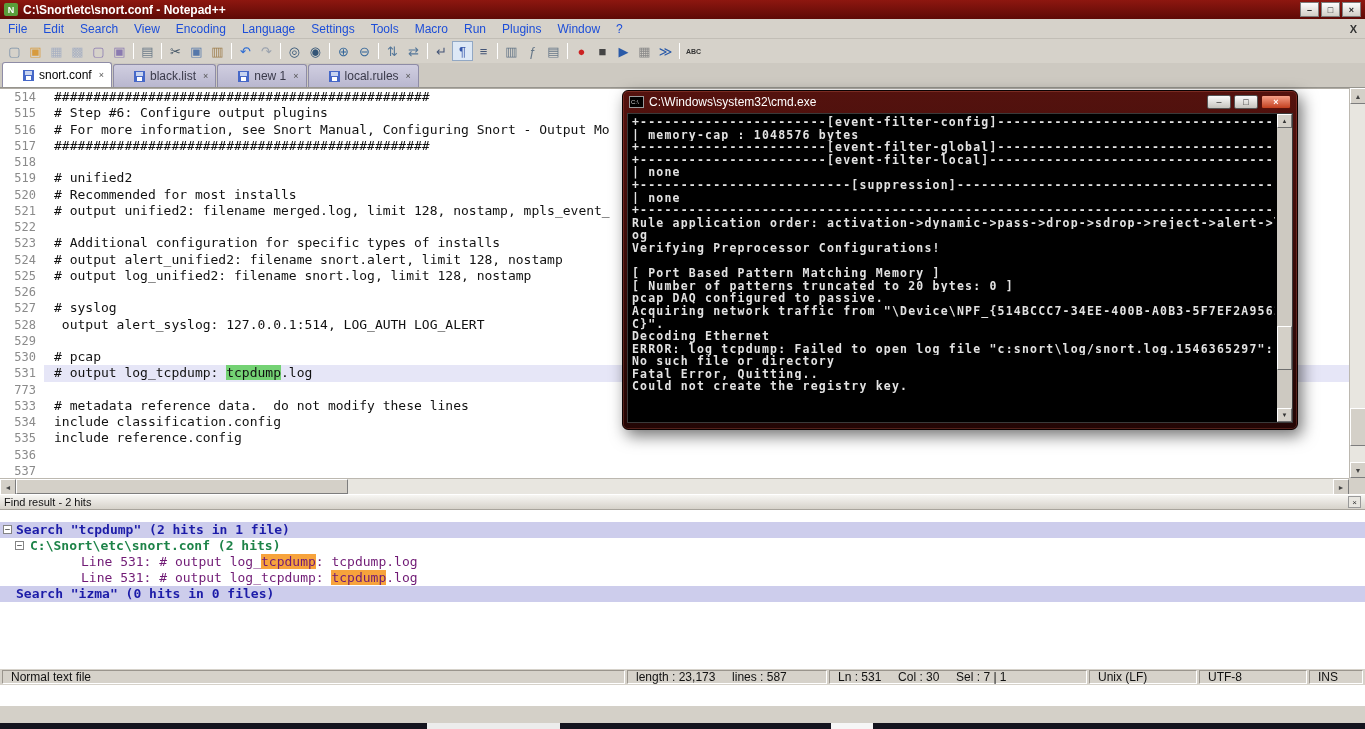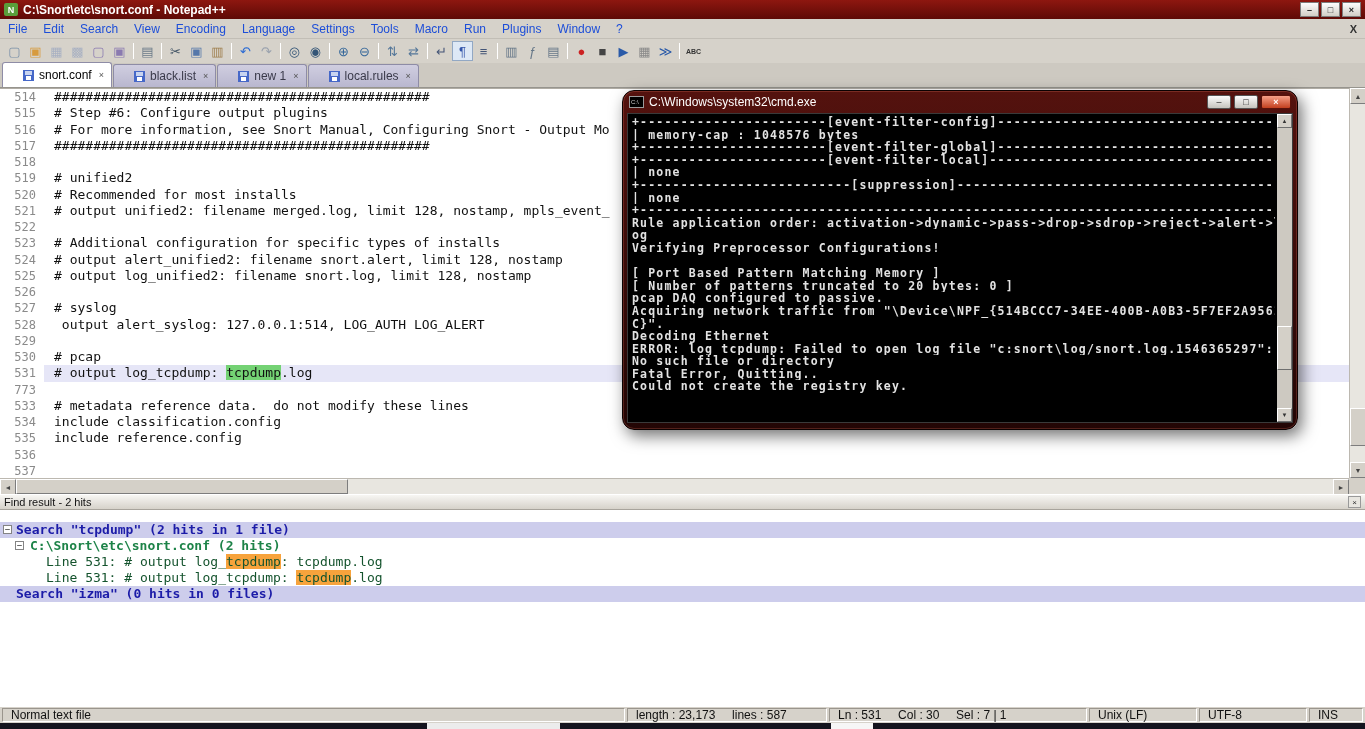--- a/index.html
+++ b/index.html
@@ -67,45 +67,45 @@
   
   .findbar{position:absolute;left:0;top:494px;right:0;height:16px;background:linear-gradient(#f7f6f3,#d6d2ca);
     border-top:1px solid #fff;border-bottom:1px solid #a8a49c;display:flex;align-items:center;padding:0 4px;font-size:11px;color:#111;}
   .findclose{margin-left:auto;width:13px;height:12px;border:1px solid #999;background:#e8e6e0;font-size:8px;
     display:flex;align-items:center;justify-content:center;color:#333;}
   .findresults{position:absolute;left:0;top:510px;right:0;height:196px;background:#fff;overflow:hidden;
     font-family:"DejaVu Sans Mono","Liberation Mono",monospace;font-size:13px;padding-top:12px;}
   .frow{height:16px;line-height:16px;position:relative;white-space:pre;}
   .frow.search{background:var(--find_header_row);color:var(--search_text);font-weight:bold;}
   .frow.file{color:var(--file_text);font-weight:bold;}
-  .frow.hit{color:#14532d;}
+  .frow.hit{color:#701a75;padding-left:35px;}
   .frow.search .frtext{padding-left:16px;}
   .frow.file .frtext{padding-left:30px;}
   .frow.hit .frtext{padding-left:46px;}
   .expander{position:absolute;width:9px;height:9px;border:1px solid #848484;background:#fff;color:#333;font-size:9px;
     line-height:7px;text-align:center;top:3px;font-weight:normal;}
   .frow.search .expander{left:3px;}
   .frow.file .expander{left:15px;}
   .match{background:var(--match_highlight);}
 
   
-  .statusbar{position:absolute;left:0;top:706px;right:0;height:17px;background:#d6d2ca;display:flex;align-items:stretch;
+  .statusbar{position:absolute;left:0;top:668px;right:0;height:17px;background:#d6d2ca;display:flex;align-items:stretch;
     padding:1px 2px;gap:2px;font-size:12px;color:#111;border-top:1px solid #fff;}
   .sseg{border:1px solid;border-color:#9a958d #fff #fff #9a958d;display:flex;align-items:center;padding:0 8px;white-space:pre;flex:none;}
   .sseg.grow{flex:1;}
 
   
   .sliver{position:absolute;left:0;top:723px;right:0;height:6px;background:#14141e;}
   .tkblock{position:absolute;top:0;height:6px;}
   .b1{left:427px;width:133px;background:#ececec;}
   .b2{left:831px;width:42px;background:#f6f6f6;}
 
   
   .cmdwin{position:absolute;left:622px;top:90px;width:676px;height:340px;z-index:60;
-    background:linear-gradient(180deg,#54120e,#230605);border:1px solid #0c0202;border-radius:12px;
+    background:linear-gradient(180deg,#54120e,#230605);border:1px solid #0c0202;border-radius:6px;
     box-shadow:4px 6px 16px rgba(0,0,0,.55), inset 0 0 0 1px rgba(255,130,110,.22);padding:0 4px 16px;}
   .cmdtitle{height:22px;display:flex;align-items:center;color:#fff;font-size:12px;padding:0 2px;}
   .cmdicon{width:15px;height:12px;background:#000;border:1px solid #9a9a9a;color:#ccc;font-size:6px;display:inline-flex;
     align-items:center;padding-left:1px;margin-right:5px;flex:none;}
   .cmdtitletext{flex:1;white-space:nowrap;overflow:hidden;}
   .cbtn{width:24px;height:14px;margin-left:3px;display:inline-flex;align-items:center;justify-content:center;
     font-size:9px;border-radius:2px;flex:none;}
   .cmin,.cmax{background:linear-gradient(#fcfcfc,#c6c3bd);border:1px solid #555;color:#222;}
   .cclose{width:30px;background:linear-gradient(#f6a088,#c2401f);border:1px solid #5a120a;color:#fff;font-weight:bold;}
   .console{position:relative;height:310px;background:var(--console_bg);border:1px solid #3a3a3a;overflow:hidden;}

